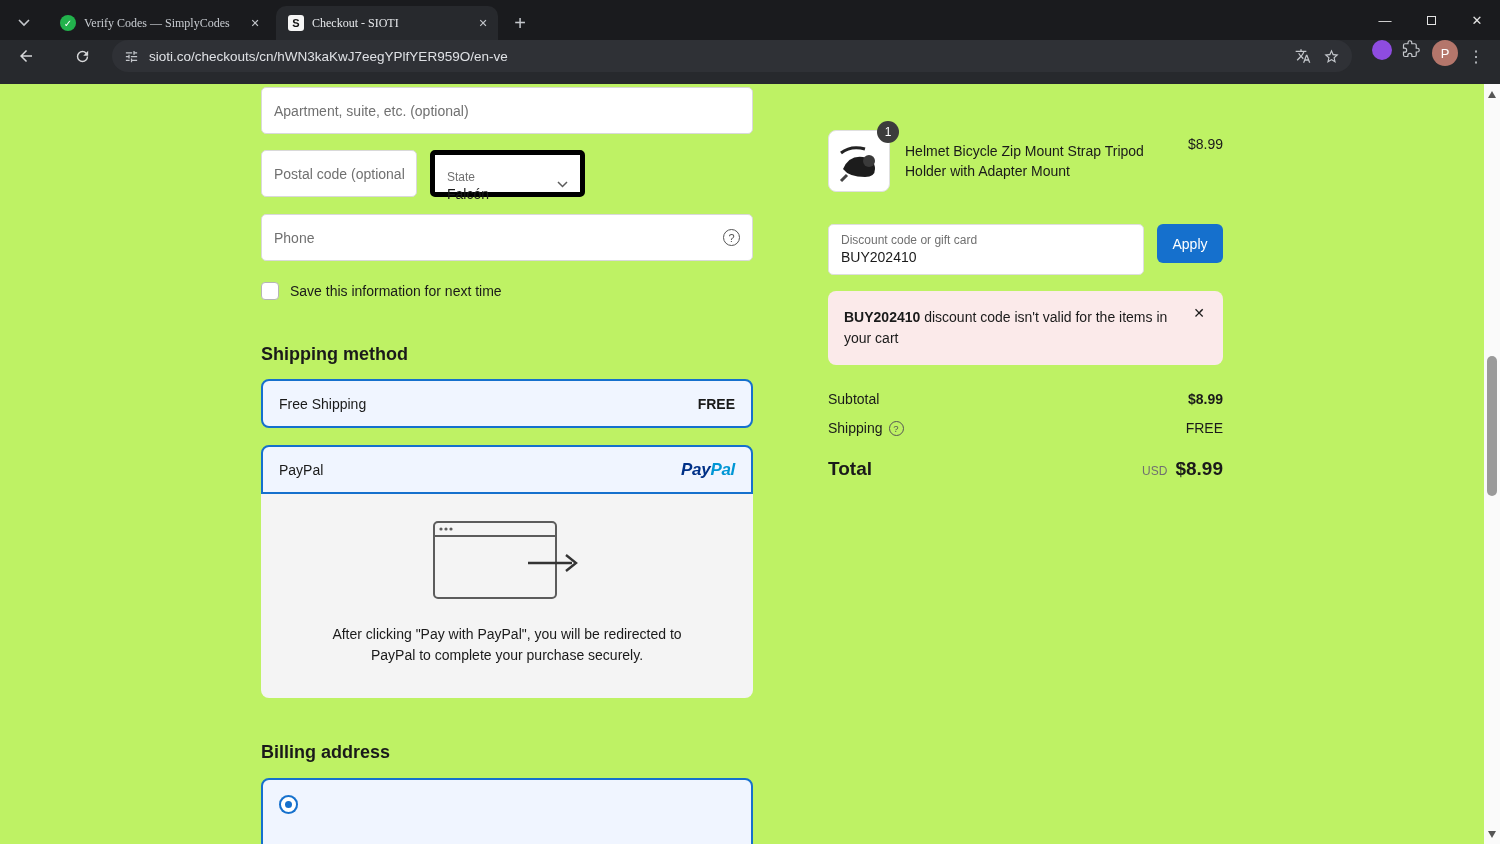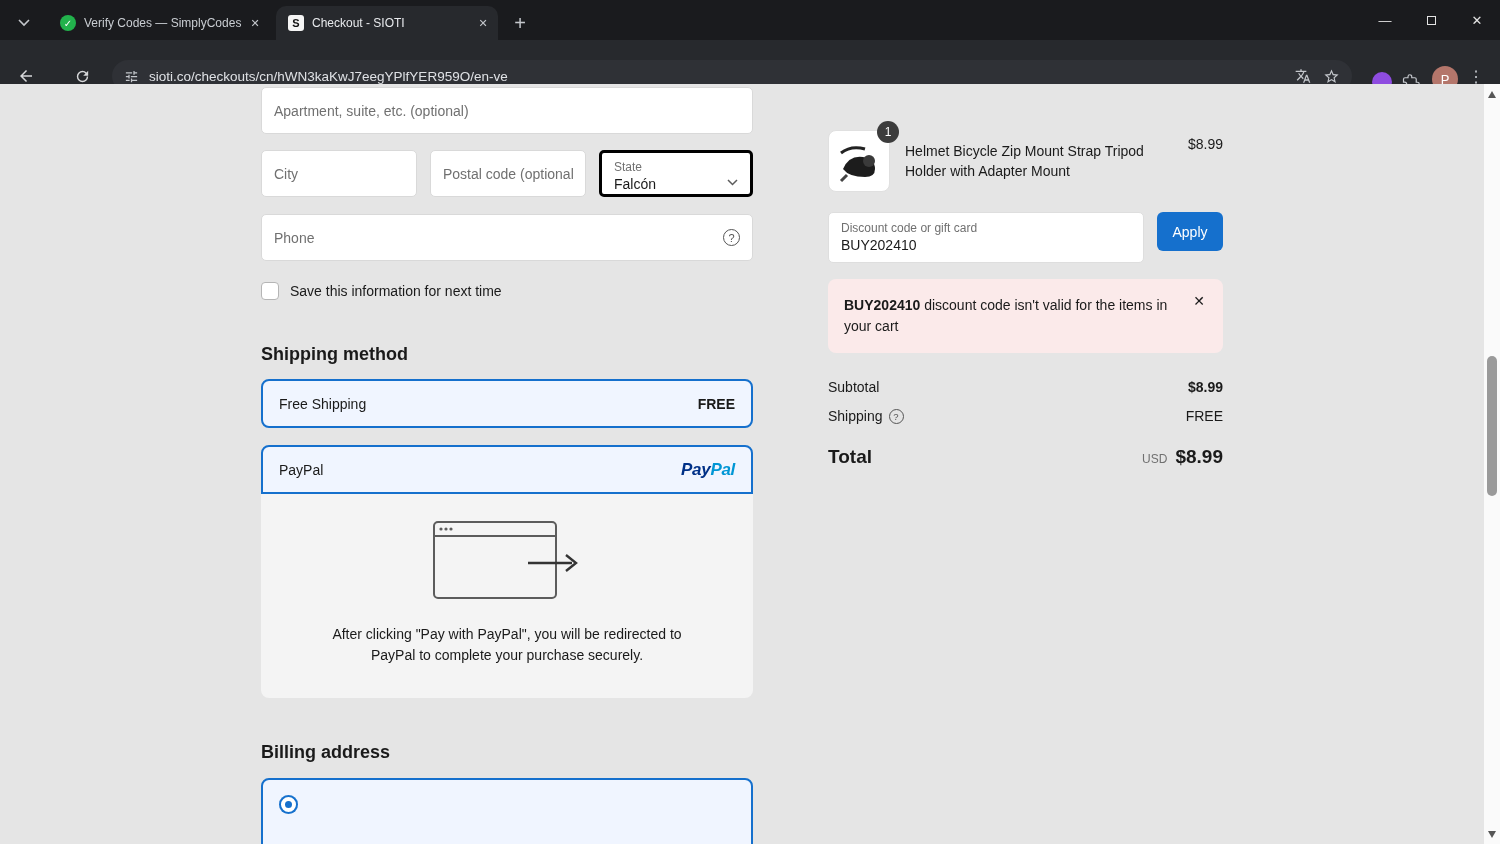--- a/index.html
+++ b/index.html
@@ -9,49 +9,49 @@
 
   
   .window { position:relative; width:1500px; height:844px; background:#fff; }
   .tabstrip { height:40px; background:#1a1b1e; display:flex; align-items:flex-end; position:relative; }
   .tab-search { width:28px; height:28px; margin:6px 4px 0 10px; align-self:center; border:none; background:transparent; border-radius:6px; cursor:pointer; }
   .tab { width:222px; height:34px; display:flex; align-items:center; padding:0 6px 0 8px; border-radius:10px 10px 0 0; color:#c9cdd2; font-size:12px; cursor:pointer; margin-left:6px; }
   .tab.active { background:#27292d; color:#e8eaed; }
   .favicon { width:16px; height:16px; flex:0 0 16px; margin:0 8px 0 4px; font-size:10px; }
   .fav-green { background:#22b24c; border-radius:50%; color:#fff; }
   .fav-sioti { background:#f5f5f5; border-radius:3px; color:#111; font-weight:bold; font-size:11px; }
-  .tab-title { flex:1; white-space:nowrap; overflow:hidden; }
+  .tab-title { flex:1; white-space:nowrap; overflow:hidden;font-family:Liberation Serif, serif; }
   .tab-close { width:18px; height:18px; border-radius:50%; font-size:11px; color:#c4c7cc; cursor:pointer; }
   .newtab { width:28px; height:28px; align-self:center; margin:6px 0 0 8px; color:#c4c7cc; font-size:20px; font-weight:300; border:none; background:transparent; border-radius:50%; cursor:pointer; }
   .win-controls { position:absolute; right:0; top:0; height:40px; display:flex; }
   .win-btn { width:46px; height:40px; color:#e3e3e3; font-size:13px; background:transparent; border:none; cursor:pointer; }
   .maxbox { width:9px; height:9px; border:1.3px solid #e3e3e3; display:inline-block; }
 
-  .toolbar { height:52px; background:#27292d; display:flex; align-items:flex-end; padding:0 10px; }
+  .toolbar { height:52px; background:#27292d; display:flex; align-items:flex-start; padding:0 10px; }
   .nav-btn { width:32px; height:32px; border-radius:50%; border:none; background:transparent; cursor:pointer; }
   .nav-btn + .nav-btn { margin-left:24px; }
   .omnibox { flex:1; height:32px; background:#2f3136; border-radius:16px; display:flex; align-items:center; padding:0 12px; margin:0 10px 0 14px; cursor:text; }
   .url { flex:1; margin-left:10px; color:#dfe1e5; font-size:13.5px; white-space:nowrap; overflow:hidden; }
   .omni-icon { margin-left:12px; cursor:pointer; display:flex; }
   .ext-icon { margin-left:10px; cursor:pointer; display:flex; }
   .ext-dot { width:20px; height:20px; border-radius:50%; background:#8e4ce0; }
   .avatar { width:26px; height:26px; border-radius:50%; background:#b4766b; color:#fff; font-size:13px; margin-left:12px; cursor:pointer; }
   .menu-btn { width:28px; height:32px; color:#c4c7cc; font-size:16px; background:transparent; border:none; margin-left:4px; cursor:pointer; }
 
   
-  .viewport { position:absolute; top:84px; left:0; right:0; bottom:0; background:#e5e5e5; overflow:hidden; }
+  .viewport { position:absolute; top:84px; left:0; right:0; bottom:0; background:#bef264; overflow:hidden; }
 
   
   .form-col { position:absolute; left:261px; top:0; width:492px; }
   .ti { width:100%; height:47px; border:1px solid #d9d9d9; border-radius:5px; padding:0 12px; font-size:14px; color:#1a1a1a; background:#fff; font-family:inherit; }
   .ti::placeholder { color:#707070; }
   .apartment { margin-top:3px; }
   .row3 { display:flex; gap:13px; margin-top:16px; }
   .row3 .ti { width:156px; }
-  .select-box { width:155px; height:47px; border:3px solid #000000; border-radius:5px; position:relative; padding:7px 12px 0; cursor:pointer; background:#fff; }
+  .select-box { width:155px; height:47px; border:5px solid #000000; border-radius:5px; position:relative; padding:15px 12px 0; cursor:pointer; background:#fff; }
   .select-label { font-size:12px; color:#707070; display:block; }
   .select-value { font-size:14px; color:#1a1a1a; display:block; margin-top:2px; }
   .select-chevron { position:absolute; right:12px; top:19px; }
   .phone-wrap { position:relative; margin-top:17px; }
   .help-badge { position:absolute; right:13px; top:15px; width:17px; height:17px; border:1.4px solid #555; border-radius:50%; font-size:11px; color:#555; cursor:pointer; background:#fff; }
   .checkbox-row { margin-top:21px; display:flex; align-items:center; gap:11px; font-size:14px; color:#1a1a1a; }
   .checkbox { width:18px; height:18px; border:1px solid #b5b5b5; border-radius:4px; appearance:none; background:#fff; cursor:pointer; margin:0; }
   h2.section { font-size:18px; font-weight:700; color:#1a1a1a; margin-top:44px; }
   h2.payment-h { font-size:20px; margin-top:34px; }
   .option-box { margin-top:14px; min-height:49px; border:2px solid #1570cd; background:#f0f5ff; border-radius:8px; display:flex; align-items:center; justify-content:space-between; padding:0 16px; font-size:14px; color:#1a1a1a; cursor:pointer; }
@@ -68,21 +68,21 @@
   .radio-row { display:flex; align-items:center; gap:12px; padding:15px 16px; font-size:14px; color:#1a1a1a; }
   .radio-on { width:19px; height:19px; border-radius:50%; background:#1570cd; box-shadow: inset 0 0 0 2px #1570cd, inset 0 0 0 6px #fff; flex:0 0 19px; }
 
   
   .summary-col { position:absolute; left:828px; top:0; width:395px; }
   .product { display:flex; align-items:center; gap:15px; margin-top:46px; }
   .thumb { width:62px; height:62px; border:1px solid #e0e0e0; border-radius:8px; position:relative; background:#fff; flex:0 0 62px; }
   .qty-badge { position:absolute; top:-10px; right:-10px; width:22px; height:22px; border-radius:50%; background:#3c3c3c; color:#fff; font-size:12px; }
   .p-title { flex:1; font-size:14px; color:#1a1a1a; line-height:20px; max-width:242px; }
   .p-price { font-size:14px; color:#1a1a1a; margin-left:auto; align-self:flex-start; margin-top:6px; }
-  .discount-row { display:flex; gap:13px; margin-top:20px; }
+  .discount-row { display:flex; gap:13px; margin-top:32px; }
   .discount-field { flex:1; height:51px; border:1px solid #dedede; border-radius:5px; padding:8px 12px 0; background:#fff; cursor:text; }
   .discount-label { font-size:12px; color:#707070; display:block; }
   .discount-input { border:none; outline:none; font-size:14px; color:#1a1a1a; width:100%; padding-top:2px; background:transparent; font-family:inherit; }
   .apply-btn { width:66px; height:39px; background:#1570cd; color:#fff; font-size:14px; border:none; border-radius:6px; cursor:pointer; font-family:inherit; }
   .error-banner { margin-top:16px; background:#fbeaea; border-radius:8px; padding:16px 46px 16px 16px; position:relative; font-size:14px; color:#1a1a1a; line-height:21px; }
   .error-code { font-weight:700; }
   .error-close { position:absolute; right:18px; top:14px; font-size:14px; color:#1a1a1a; background:transparent; border:none; cursor:pointer; }
   .totals { margin-top:26px; }
   .t-row { display:flex; justify-content:space-between; align-items:center; font-size:14px; color:#1a1a1a; }
   .t-row + .t-row { margin-top:13px; }
@@ -180,21 +180,20 @@
     <span class="avatar c">P</span>
     <button class="menu-btn">⋮</button>
   </div>
 
   <div class="viewport">
 
     <div class="form-col">
       <input class="ti apartment" type="text" placeholder="Apartment, suite, etc. (optional)" style="">
 
       <div class="row3">
-        <input class="ti" type="text" placeholder="City" style="">
         <input class="ti" type="text" placeholder="Postal code (optional)" style="">
         <div class="select-box">
           <span class="select-label">State</span>
           <span class="select-value">Falcón</span>
           <span class="select-chevron">
             <svg width="11" height="7" viewBox="0 0 11 7">
                 <path d="M1 1l4.5 4.5L10 1" stroke="#5c5c5c" stroke-width="1.5" fill="none"></path>
               </svg>
           </span>
         </div>

